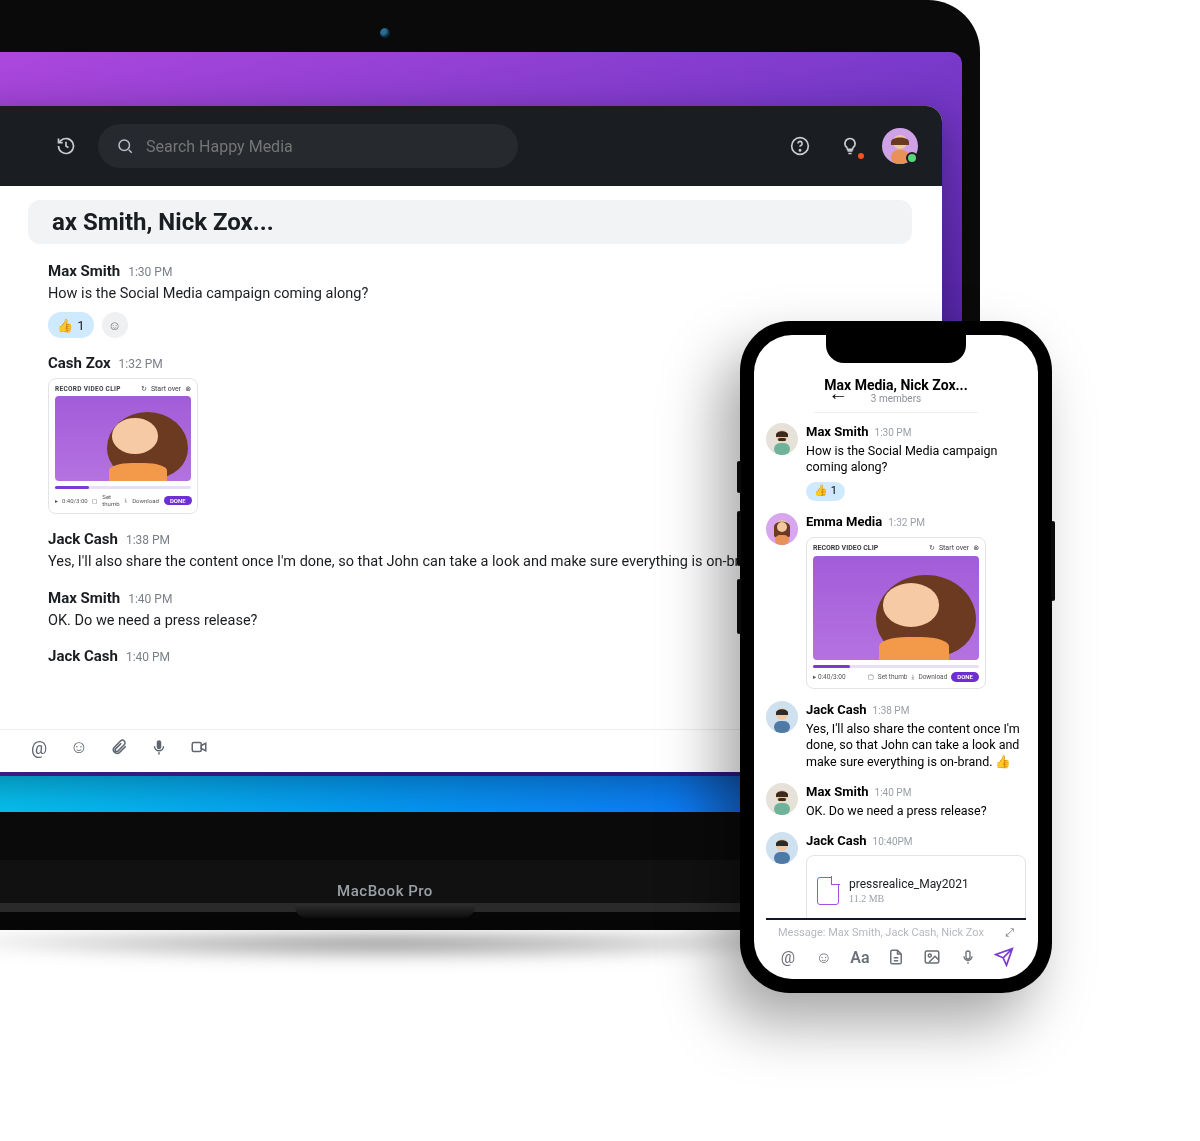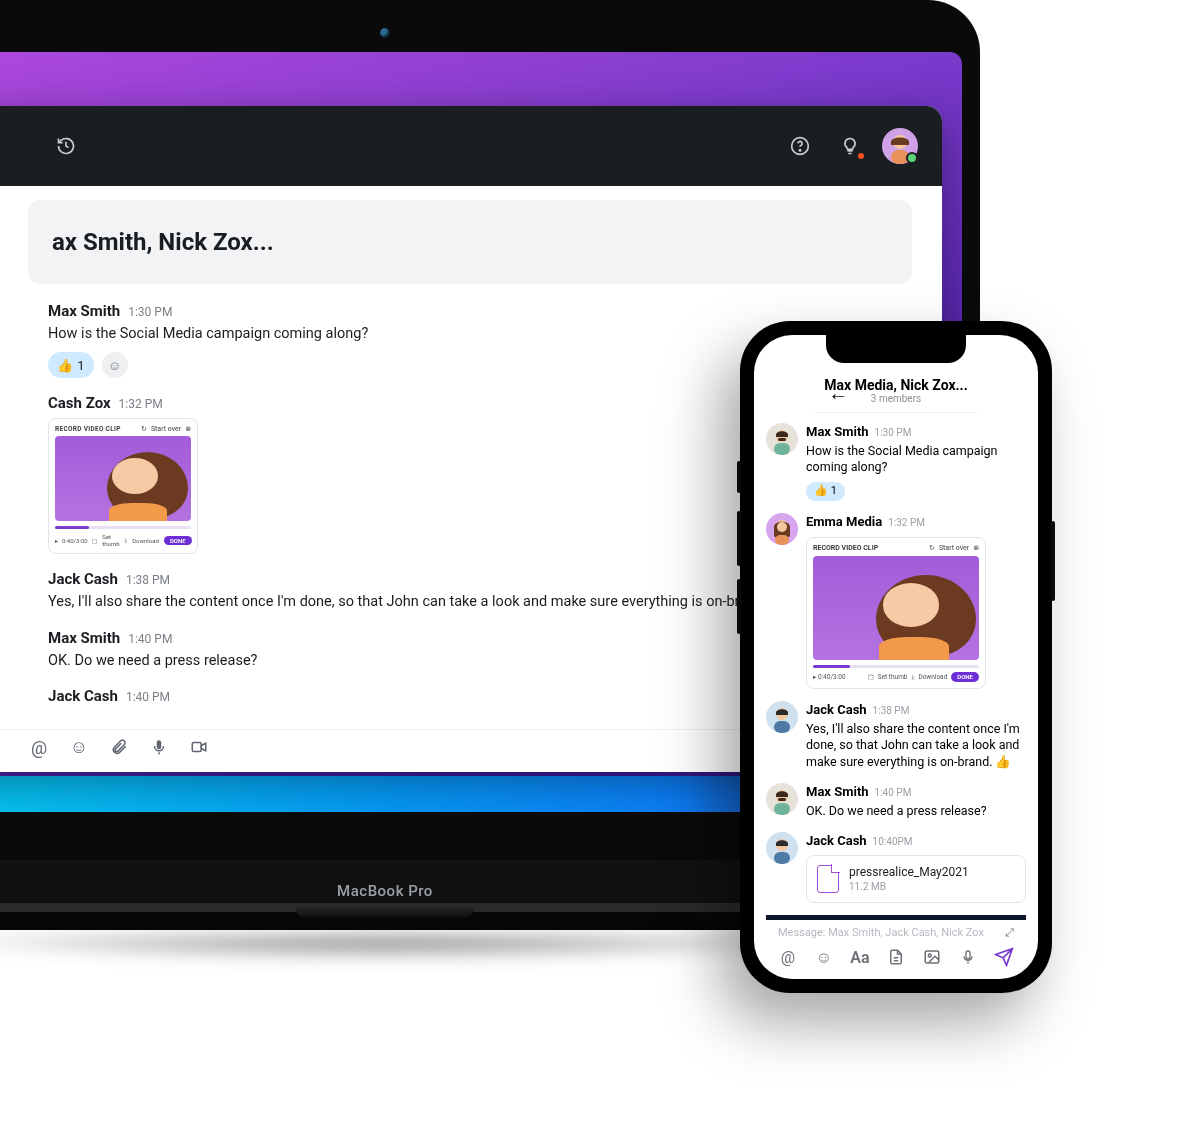--- a/index.html
+++ b/index.html
@@ -75,21 +75,21 @@
     position: relative; overflow: hidden;
     display:flex; align-items:flex-end; justify-content:center;
   }
   .avatar svg { width: 100%; height: 100%; }
   .avatar-status { position:absolute; bottom:0; right:0; width:12px; height:12px; border-radius:50%; background:#5bd57a; border:2px solid #1a1d21; }
 
   .channel-header {
     margin: 14px 30px 0 200px;
     background: #f1f3f5;
     border-radius: 12px;
-    padding: 28px 24px;
+    padding: 8px 24px;
     font-size: 24px; font-weight: 700; color: #1a1d21;
   }
 
   .messages {
     padding: 18px 24px 10px 220px;
     flex: 1; overflow: hidden;
     font-size: 14px; color: #1a1d21;
   }
   .msg { margin-bottom: 16px; }
   .msg-head { display:flex; align-items:baseline; gap:8px; margin-bottom:4px; }
@@ -207,28 +207,28 @@
   .phead .t{color:#9aa0a7;font-size:10px;}
   .preact{display:inline-flex;align-items:center;gap:3px;background:#cfe9ff;border-radius:12px;padding:2px 8px;font-size:11px;margin-top:6px;cursor:pointer;}
 
   .pvideo{ margin-top:6px; border:1px solid #e2e4e8; border-radius:8px; padding:6px; width:180px;}
   .pvideo .hd{display:flex;justify-content:space-between;font-size:7px;font-weight:700;color:#3a3c42;margin-bottom:3px;}
   .pvideo .frame{width:100%;aspect-ratio:16/10;border-radius:4px;background:linear-gradient(180deg,#a25cd9,#b472e0);position:relative;overflow:hidden;}
   .pvideo .prog{height:3px;background:#e9dff5;border-radius:2px;margin:5px 0 4px;position:relative;}
   .pvideo .prog::after{content:"";position:absolute;left:0;top:0;bottom:0;width:22%;background:#7c3ad0;border-radius:2px;}
   .pvideo .ft{display:flex;justify-content:space-between;align-items:center;font-size:6.5px;color:#555;}
 
-  .pfile{ margin-top:6px; border:1px solid #e2e4e8; border-radius:8px; padding:8px 10px; display:flex; gap:10px; align-items:center;}
+  .pfile{ margin-top:6px; border:1px solid #e2e4e8; border-radius:8px; padding:20px 10px; display:flex; gap:10px; align-items:center;}
   .pfile .fi{width:22px;height:28px;border:1.8px solid #a24fe0;border-radius:3px;position:relative;}
   .pfile .fi::before{content:"";position:absolute;top:-1.8px;right:-1.8px;width:8px;height:8px;background:#fff;border-left:1.8px solid #a24fe0;border-bottom:1.8px solid #a24fe0;}
   .pfile .nm{font-size:12px;color:#1a1d21;}
-  .pfile .sz{font-size:10px;color:#9aa0a7;}
+  .pfile .sz{font-size:10px;color:#9aa0a7;font-family:Liberation Serif, serif;}
 
   .phone-compose{
-    border-top:5px solid #0f172a; padding:6px 12px 12px;
+    border-top:2px solid #0f172a; padding:6px 12px 12px;
   }
   .phone-compose .ph{color:#b4b9c0;font-size:11px;margin-bottom:8px;display:flex;justify-content:space-between;align-items:center;}
   .phone-compose .row{display:flex;gap:16px;color:#6b7077;align-items:center;}
   .phone-compose .row .ic{width:20px;height:20px;display:flex;align-items:center;justify-content:center;cursor:pointer;}
   .send{margin-left:auto;color:#7c3ad0;}
 
   
   .toon{position:absolute;inset:0;}
   .toon .hair{position:absolute;left:38%;top:18%;width:60%;height:78%;background:#6b3a21;border-radius:50% 50% 40% 40%/55% 55% 45% 45%;}
   .toon .face{position:absolute;left:42%;top:26%;width:34%;height:42%;background:#f6caa4;border-radius:50%;}
@@ -245,20 +245,27 @@
 
       <div class="app-window">
 
         <div class="topbar">
           <div class="icon-btn-dark">
             <svg width="20" height="20" viewBox="0 0 24 24" fill="none" stroke="currentColor" stroke-width="2">
                 <path d="M3 12a9 9 0 1 0 3-6.7L3 8"></path>
                 <polyline points="3 3 3 8 8 8"></polyline>
                 <polyline points="12 7 12 12 15 14"></polyline>
               </svg>
+          </div>
+          <div class="searchbar">
+            <svg width="18" height="18" viewBox="0 0 24 24" fill="none" stroke="currentColor" stroke-width="2">
+                <circle cx="11" cy="11" r="7"></circle>
+                <line x1="21" y1="21" x2="17" y2="17"></line>
+              </svg>
+            <input placeholder="Search Happy Media" style="">
           </div>
           <div class="topbar-spacer"></div>
           <div class="icon-btn-dark">
             <svg width="20" height="20" viewBox="0 0 24 24" fill="none" stroke="currentColor" stroke-width="2">
                 <circle cx="12" cy="12" r="10"></circle>
                 <path d="M9.5 9a2.5 2.5 0 1 1 3.5 2.3c-.9.4-1 1-1 1.7"></path>
                 <circle cx="12" cy="17" r="0.8" fill="currentColor"></circle>
               </svg>
           </div>
           <div class="icon-btn-dark lightbulb-wrap">

